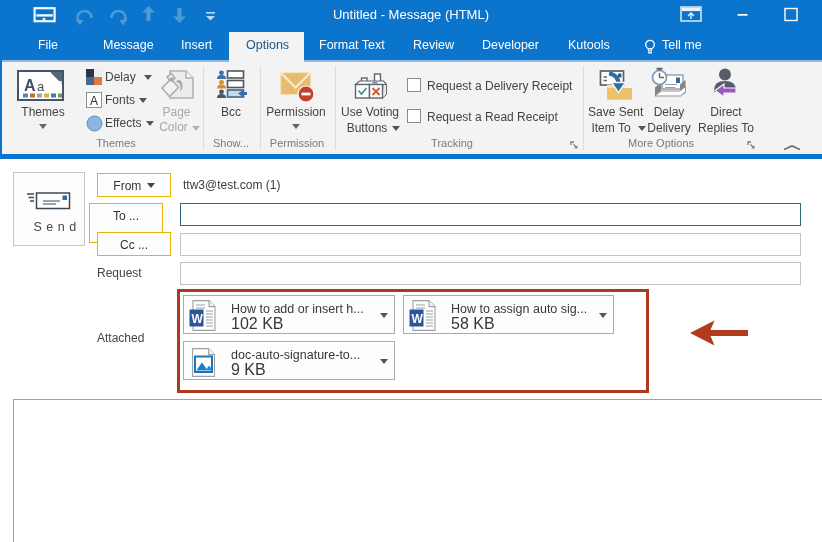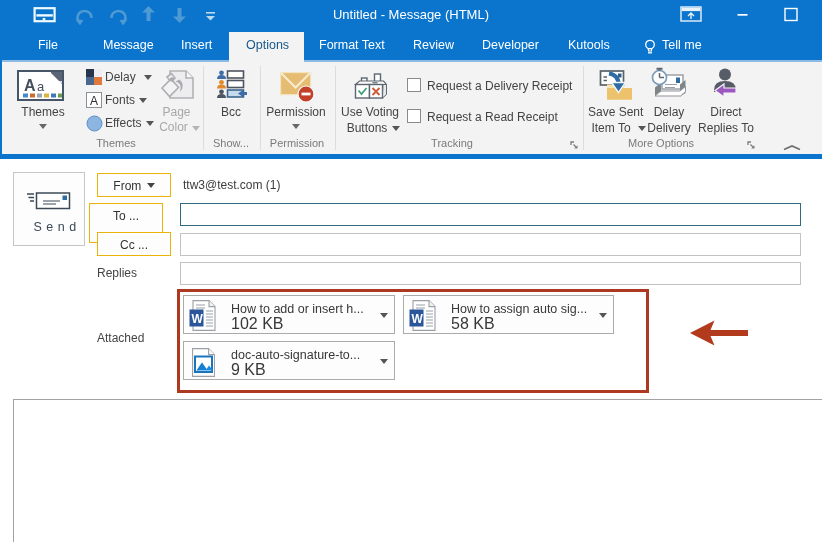--- a/index.html
+++ b/index.html
@@ -249,21 +249,21 @@
 
   <div class="btn" style="left:97px;top:173px;width:74px;height:24px;line-height:24px;">From <span style="display:inline-block;width:0;height:0;border-left:4px solid transparent;border-right:4px solid transparent;border-top:5px solid #444;vertical-align:2px;margin-left:2px;"></span></div>
   <div class="abs" style="left:183px;top:173px;height:24px;line-height:24px;font-size:12px;color:#3c3c3c;">ttw3@test.com (1)</div>
 
   <div class="btn" style="left:89px;top:203px;width:74px;height:40px;line-height:24px;">To ...</div>
   <div class="fld" style="left:180px;top:203px;width:621px;height:23px;border:1px solid #2e6b7e;"></div>
 
   <div class="btn" style="left:97px;top:232px;width:74px;height:24px;line-height:24px;">Cc ...</div>
   <div class="fld" style="left:180px;top:233px;width:621px;height:23px;"></div>
 
-  <div class="abs" style="left:97px;top:266px;font-size:12px;color:#444;">Replies</div>
+  <div class="abs" style="left:97px;top:266px;font-size:12px;color:#444;">Request</div>
   <div class="fld" style="left:180px;top:262px;width:621px;height:23px;"></div>
 
   <div class="abs" style="left:97px;top:331px;font-size:12px;color:#444;">Attached</div>
 
   <div class="abs" style="left:177px;top:289px;width:472px;height:104px;border:3px solid #ad3a20;box-sizing:border-box;"></div>
 
   <div class="card" style="left:183px;top:295px;width:212px;">
     <svg class="abs" style="left:5px;top:4px;" width="28" height="31" viewBox="0 0 28 31">
       <path d="M4,0.6 h16 l6,6 v23.8 h-22 z" fill="#fff" stroke="#9aa0a6" stroke-width="1.1"></path>
       <path d="M20,0.6 v6 h6" fill="#f1f1f1" stroke="#9aa0a6" stroke-width="1.1"></path>

